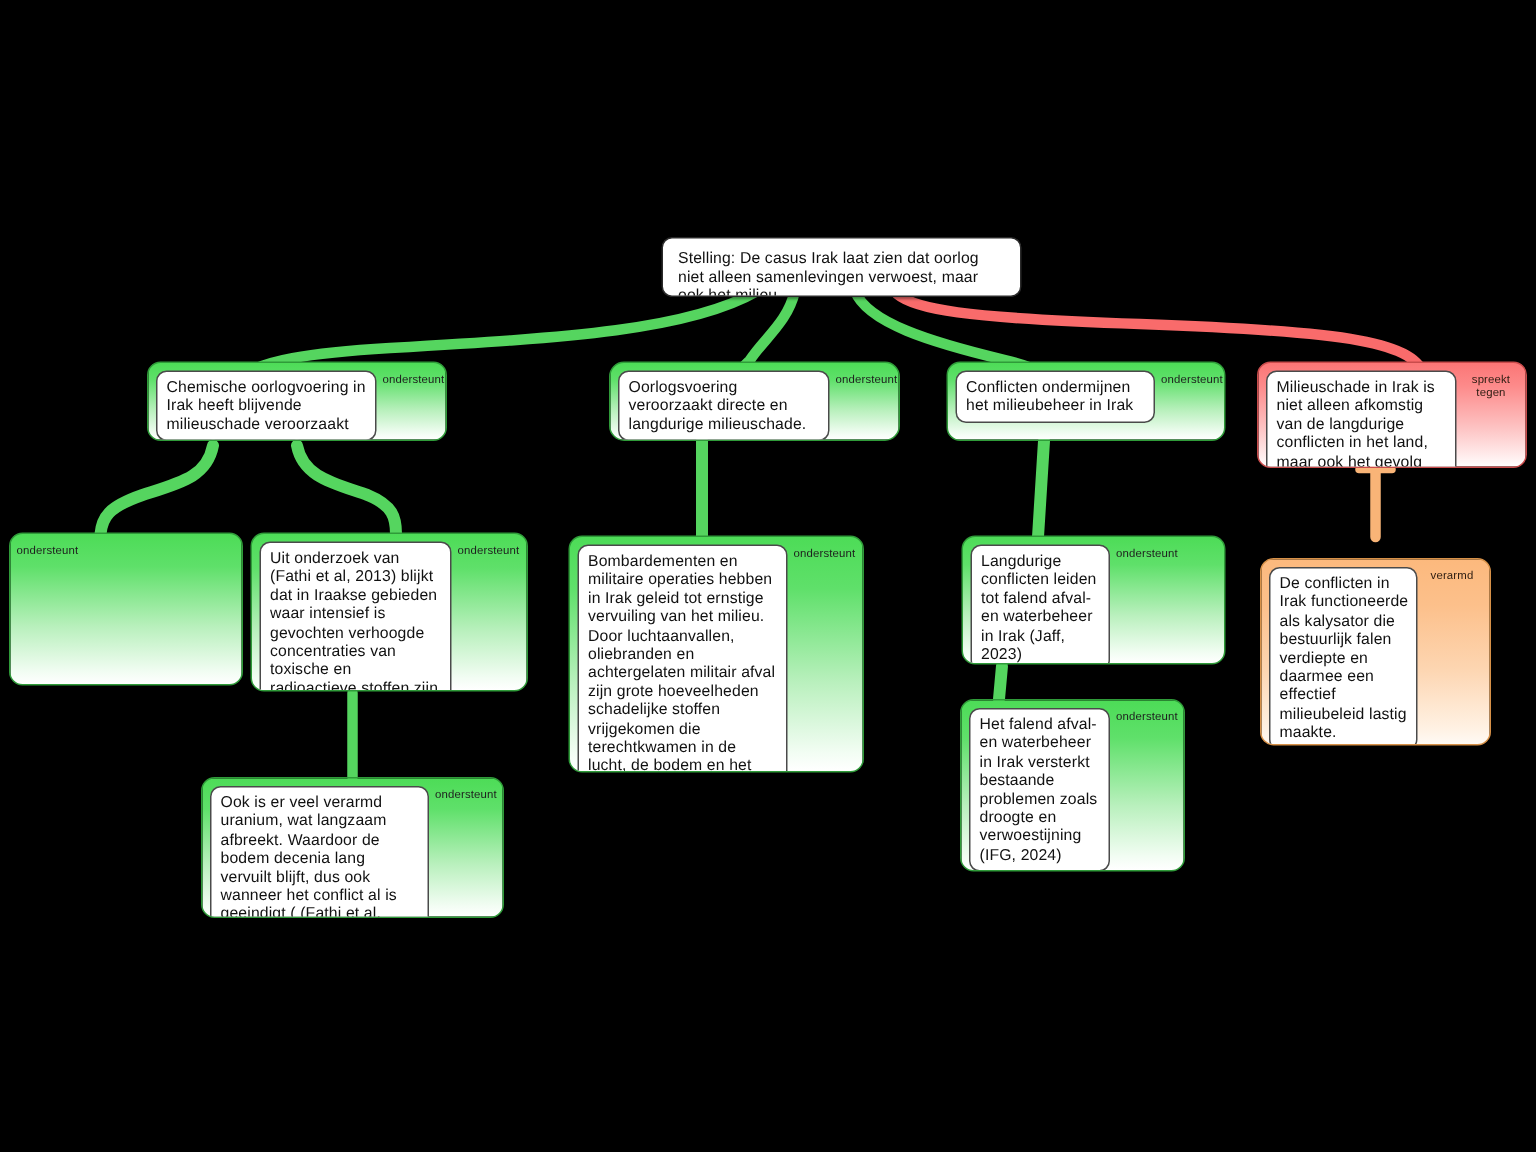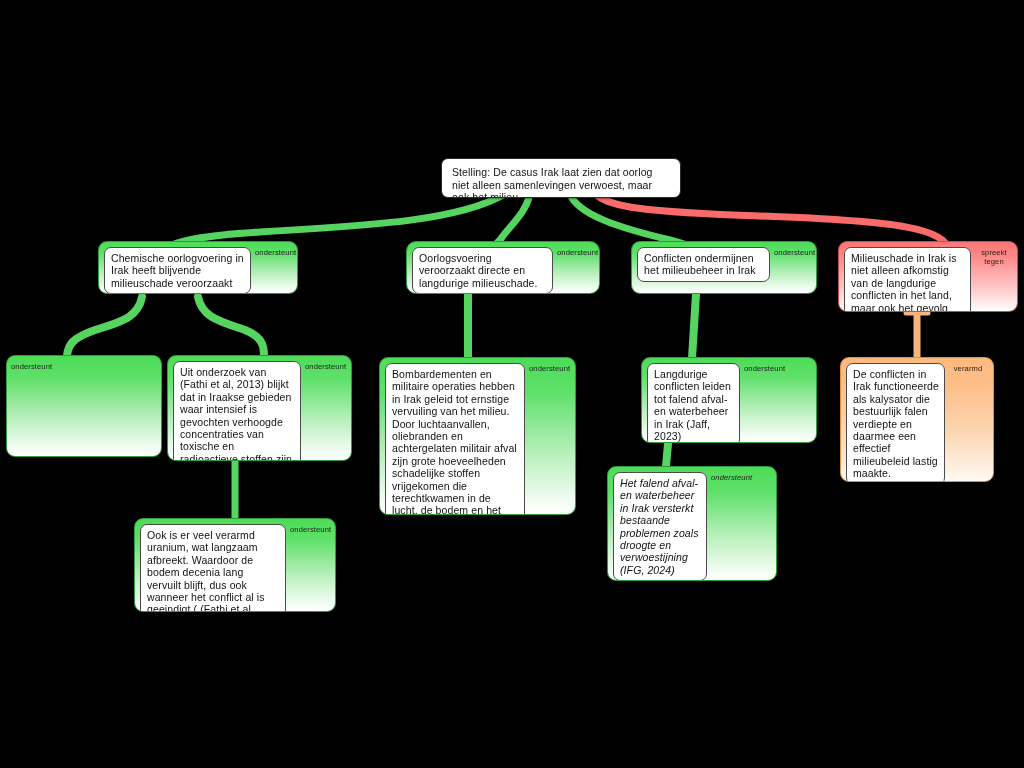--- a/index.html
+++ b/index.html
@@ -142,23 +142,23 @@
   <div class="node green" style="left:379px;top:357px;width:197px;height:158px;">
     <div class="txt" style="width:140px;">Bombardementen en militaire operaties hebben in Irak geleid tot ernstige vervuiling van het milieu. Door luchtaanvallen, oliebranden en achtergelaten militair afval zijn grote hoeveelheden schadelijke stoffen vrijgekomen die terechtkwamen in de lucht, de bodem en het water (Al-Shammari, 2016)</div>
     <div class="tag">ondersteunt</div>
   </div>
 
   <div class="node green" style="left:629px;top:357px;width:176px;height:86px;margin-left:12px;">
     <div class="txt" style="width:93px;">Langdurige conflicten leiden tot falend afval- en waterbeheer in Irak (Jaff, 2023)</div>
     <div class="tag">ondersteunt</div>
   </div>
 
-  <div class="node green" style="left:607px;top:466px;width:170px;height:115px;font-style:italic;">
+  <div class="node green" style="left:640px;top:466px;width:150px;height:115px;">
     <div class="txt" style="width:94px;">Het falend afval- en waterbeheer in Irak versterkt bestaande problemen zoals droogte en verwoestijning (IFG, 2024)</div>
     <div class="tag">ondersteunt</div>
   </div>
 
-  <div class="node orange" style="left:840px;top:357px;width:154px;height:125px;">
+  <div class="node orange" style="left:840px;top:372px;width:154px;height:125px;">
     <div class="txt" style="width:99px;">De conflicten in Irak functioneerde als kalysator die bestuurlijk falen verdiepte en daarmee een effectief milieubeleid lastig maakte.</div>
     <div class="tag">verarmd</div>
   </div>
 
 </div>
 
 </body></html>

